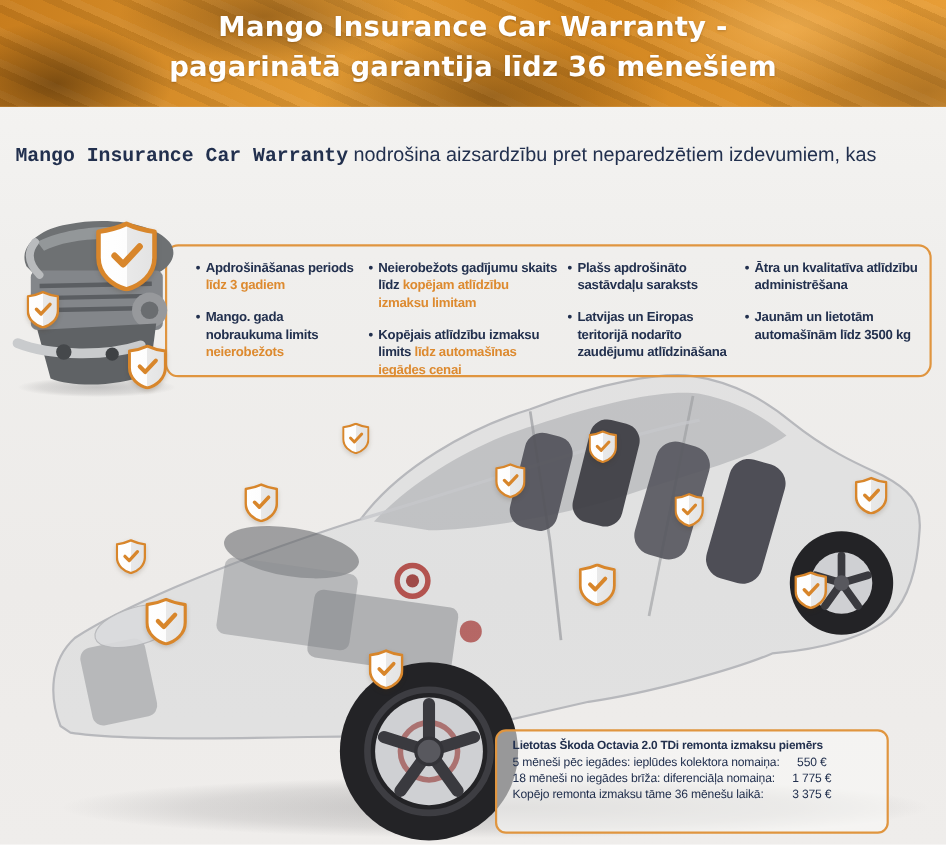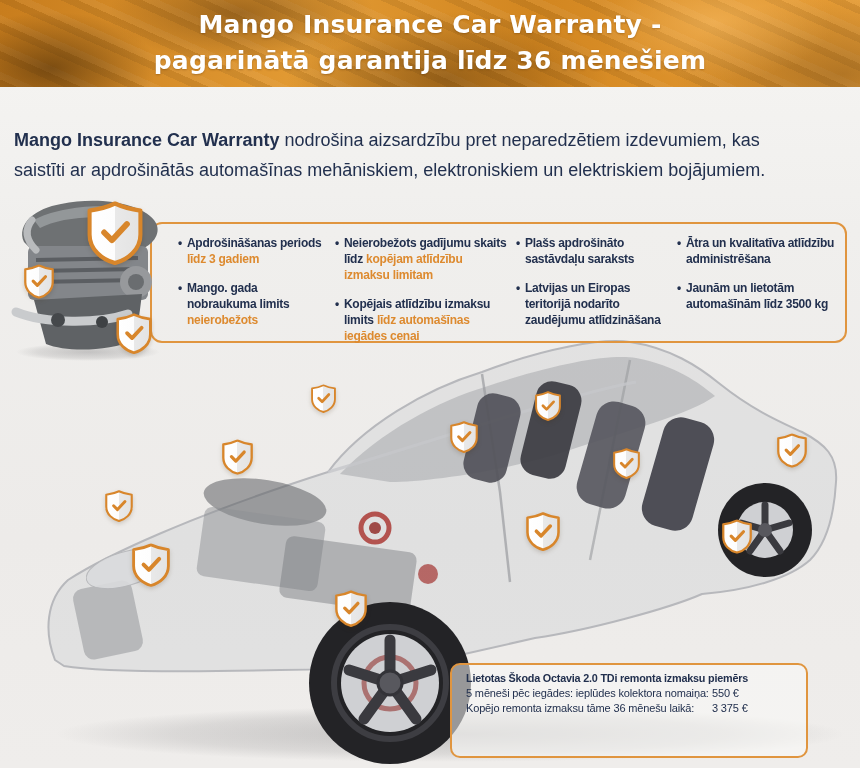--- a/index.html
+++ b/index.html
@@ -3,21 +3,21 @@
 <meta charset="utf-8">
 <style>
   html,body{margin:0;padding:0;}
   #page{
     position:relative;width:860px;height:768px;overflow:hidden;
     background:linear-gradient(180deg,#f6f5f3 0%,#f0efed 30%,#edebe9 70%,#efedeb 100%);
     font-family:"Liberation Sans",sans-serif;
   }
   
   .header{
-    position:absolute;left:0;top:0;width:860px;height:87px;z-index:3;
+    position:absolute;left:0;top:0;width:860px;height:97px;z-index:3;
     background-color:#d98a28;
     background-image:
       radial-gradient(150px 80px at 6% 78%, rgba(58,33,4,.55), transparent 70%),
       radial-gradient(190px 70px at 28% 15%, rgba(86,49,8,.45), transparent 70%),
       radial-gradient(230px 95px at 52% 90%, rgba(70,40,6,.42), transparent 70%),
       radial-gradient(170px 85px at 83% 25%, rgba(255,199,115,.45), transparent 70%),
       radial-gradient(240px 110px at 98% 85%, rgba(92,54,9,.38), transparent 70%),
       repeating-linear-gradient(24deg, rgba(0,0,0,.07) 0 7px, rgba(255,255,255,.05) 7px 14px, transparent 14px 26px),
       linear-gradient(95deg,#c87d1d 0%,#e29a33 35%,#d28620 62%,#e89e37 100%);
   }
@@ -25,21 +25,21 @@
     margin:0;padding-top:7px;text-align:center;color:#ffffff;
     font-family:"DejaVu Sans",sans-serif;font-weight:700;
     font-size:25px;line-height:1.42;letter-spacing:.2px;
     text-shadow:0 1px 2px rgba(90,50,5,.35);
   }
   
   .intro{
     position:absolute;left:14px;top:126px;width:834px;z-index:3;
     color:#22304e;font-size:18px;line-height:1.66;font-weight:500;
   }
-  .intro b{font-weight:700;}
+  .intro b{font-weight:700;font-family:Liberation Mono, monospace;}
   
   .benefits{
     position:absolute;left:150px;top:222px;width:697px;height:121px;z-index:2;
     border:2px solid #e0953f;border-radius:12px;box-sizing:border-box;
     display:flex;padding:12px 0 0 26px;
   }
   .bcol{flex:none;}
   .bcol.c1{width:152px;margin-right:5px;}
   .bcol.c2{width:176px;margin-right:5px;}
   .bcol.c3{width:156px;margin-right:5px;}
@@ -60,21 +60,21 @@
   
   .cost{
     position:absolute;left:450px;top:663px;width:358px;height:95px;z-index:5;
     border:2px solid #e0953f;border-radius:10px;box-sizing:border-box;
     background:rgba(250,249,247,.55);
     padding:7px 28px 0 14px;color:#22304e;
   }
   .cost .ctitle{font-size:10.8px;font-weight:700;letter-spacing:-.2px;margin-bottom:2px;white-space:nowrap;}
   .cost .row{display:flex;justify-content:space-between;font-size:11px;line-height:1.34;letter-spacing:-.15px;}
   .cost .row .lbl{white-space:nowrap;}
-  .cost .row .prc{flex:none;min-width:52px;text-align:left;margin-right:14px;white-space:nowrap;}
+  .cost .row .prc{flex:none;min-width:52px;text-align:center;margin-right:14px;white-space:nowrap;}
   .cost .row.total{font-weight:400;}
   .defs-holder{position:absolute;width:0;height:0;overflow:hidden;}
 </style>
 </head>
 <body>
 
 <svg class="defs-holder" aria-hidden="true">
   <defs>
     <linearGradient id="shGrad" x1="0" y1="0" x2="1" y2="0">
       <stop offset="0" stop-color="#ffffff"></stop>
@@ -98,21 +98,20 @@
 
   <div class="header">
     <div class="title">
       <div>Mango Insurance Car Warranty -</div>
       <div>pagarinātā garantija līdz 36 mēnešiem</div>
     </div>
   </div>
 
   <div class="intro">
     <b>Mango Insurance Car Warranty</b><span> nodrošina aizsardzību pret neparedzētiem izdevumiem, kas</span><br>
-    <span>saistīti ar apdrošinātās automašīnas mehāniskiem, elektroniskiem un elektriskiem bojājumiem.</span>
   </div>
 
   <div class="benefits">
     <div class="bcol c1">
       <div class="b-item">
         <span class="bullet">•</span>
         <span><span>Apdrošināšanas periods </span><span class="hl">līdz 3 gadiem</span></span>
       </div>
       <div class="b-item">
         <span class="bullet">•</span>
@@ -270,19 +269,23 @@
   <svg class="shield" viewBox="0 0 40 46" style="left:335px;top:590px;width:32px;height:37px">
       <use href="#shieldSym"></use>
     </svg>
 
   <div class="cost">
     <div class="ctitle">Lietotas Škoda Octavia 2.0 TDi remonta izmaksu piemērs</div>
     <div class="row">
       <span class="lbl">5 mēneši pēc iegādes: ieplūdes kolektora nomaiņa:</span>
       <span class="prc">550 €</span>
     </div>
+    <div class="row">
+      <span class="lbl">18 mēneši no iegādes brīža: diferenciāļa nomaiņa:</span>
+      <span class="prc">1 775 €</span>
+    </div>
     <div class="row total">
       <span class="lbl">Kopējo remonta izmaksu tāme 36 mēnešu laikā:</span>
       <span class="prc">3 375 €</span>
     </div>
   </div>
 
 </div>
 
 </body></html>

